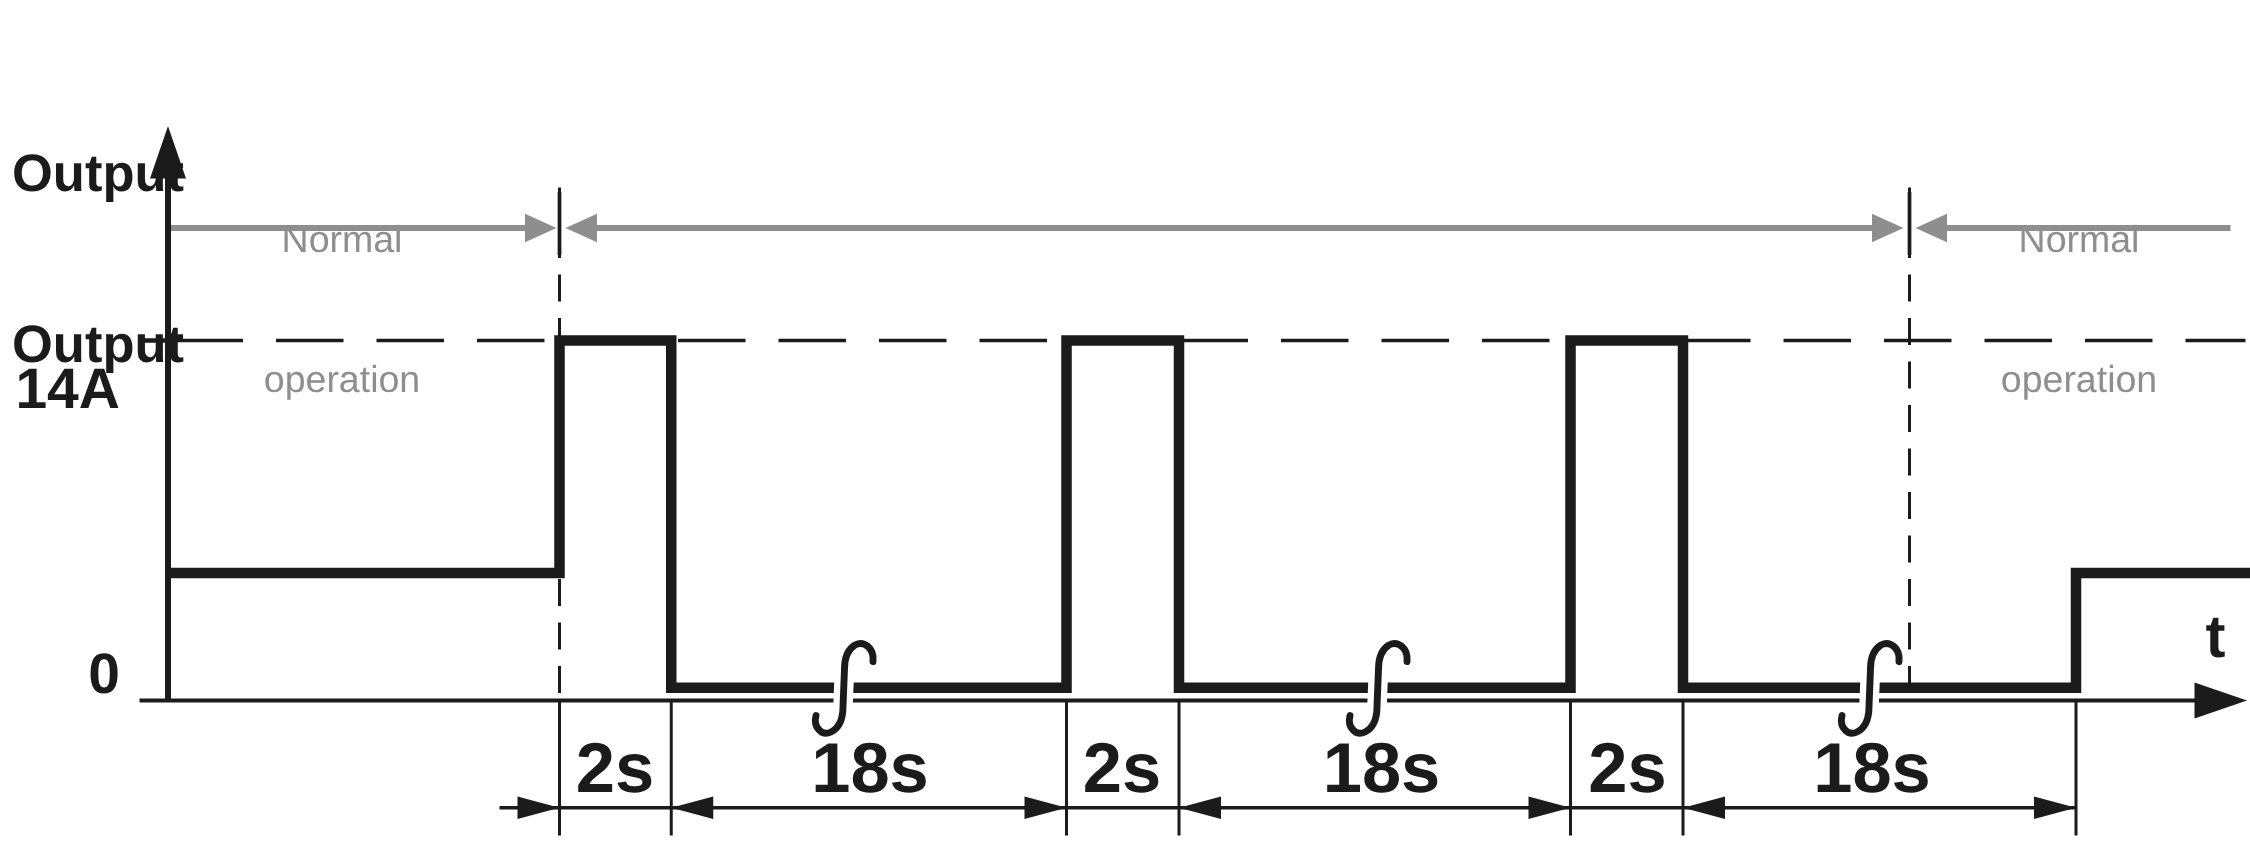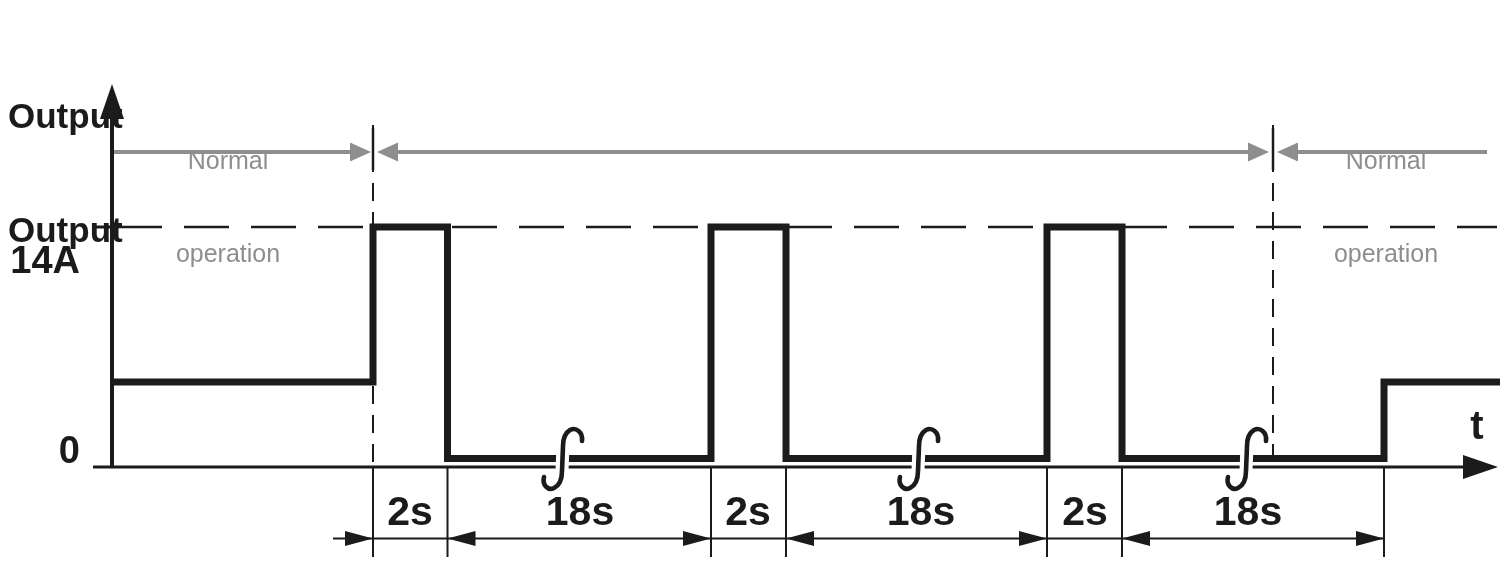--- a/index.html
+++ b/index.html
@@ -17,21 +17,21 @@
   .gray{color:#8e8e8e;font-weight:400;}
   .axis-title{left:8px;top:1px;font-size:35px;line-height:38px;font-weight:600;margin-top:20px;}
   .phase{transform:translateX(-50%);text-align:center;font-size:25px;line-height:31px;}
   .phase-left{left:228px;top:83px;}
   .phase-mid{left:760px;top:94px;}
   .phase-right{left:1386px;top:83px;}
   .ytick{left:0;width:80px;text-align:right;font-size:38px;line-height:38px;font-weight:600;}
   .ytick-max{top:209px;margin-top:32px;}
   .ytick-zero{top:431px;}
   .xlab{left:1477px;top:404px;transform:translateX(-50%);font-size:40px;line-height:42px;font-weight:600;}
-  .dur{transform:translateX(-50%);top:491px;font-size:41px;line-height:41px;font-weight:600;text-align:center;}
+  .dur{transform:translateX(-50%);top:491px;font-size:47px;line-height:41px;font-weight:600;text-align:center;}
 </style>
 </head>
 <body>
 
 <div class="stage">
 
   <svg width="1500" height="565" viewBox="0 0 1500 565">
 
     <line x1="117" y1="227" x2="1497" y2="227" stroke="#1b1b1b" stroke-width="2.4" stroke-dasharray="45 22"></line>
 

